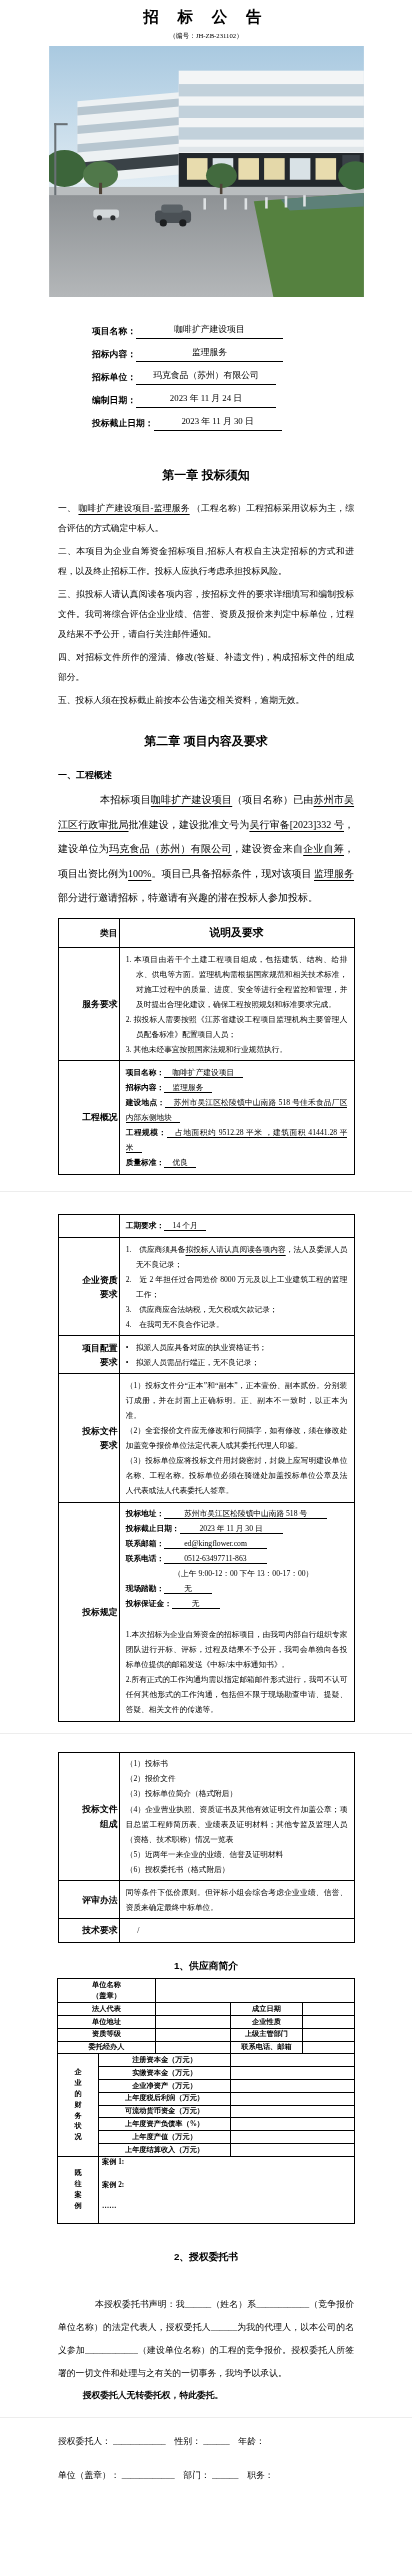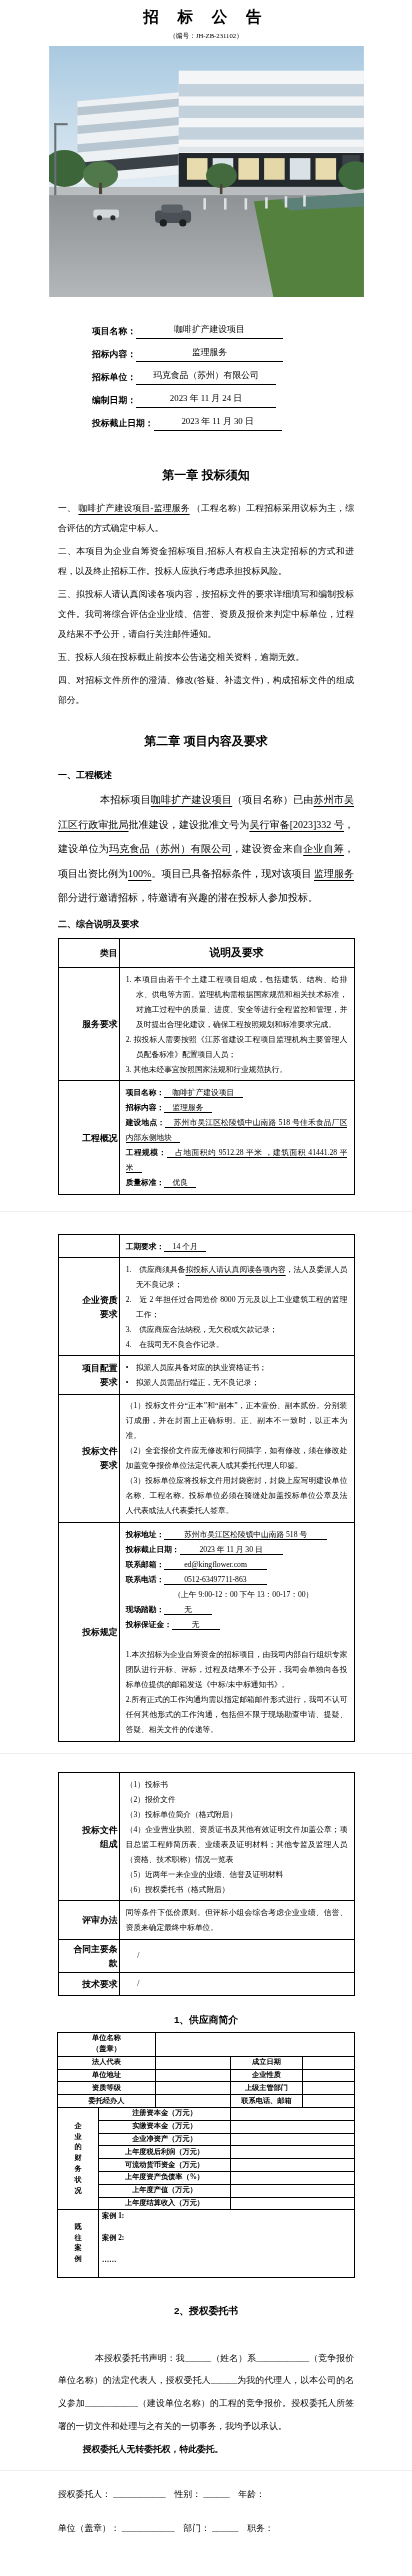--- a/index.html
+++ b/index.html
@@ -166,30 +166,29 @@
     <div class="cfield">
       <span class="cf-l">投标截止日期：</span><span class="cf-v w5">2023 年 11 月 30 日</span>
     </div>
   </div>
 
   <h2 class="ch-head" id="ch1-head">第一章 投标须知</h2>
   <div class="notice">
     <p><span>一、 </span><span class="u">咖啡扩产建设项目-监理服务</span><span> （工程名称）工程招标采用议标为主，综合评估的方式确定中标人。</span></p>
     <p>二、本项目为企业自筹资金招标项目,招标人有权自主决定招标的方式和进程，以及终止招标工作。投标人应执行考虑承担投标风险。</p>
     <p>三、拟投标人请认真阅读各项内容，按招标文件的要求详细填写和编制投标文件。我司将综合评估企业业绩、信誉、资质及报价来判定中标单位，过程及结果不予公开，请自行关注邮件通知。</p>
+    <p>四、对招标文件所作的澄清、修改(答疑、补遗文件)，构成招标文件的组成部分。</p>
     <p>五、投标人须在投标截止前按本公告递交相关资料，逾期无效。</p>
-    <p>四、对招标文件所作的澄清、修改(答疑、补遗文件)，构成招标文件的组成部分。</p>
   </div>
 
   <h2 class="ch-head" id="ch2-head">第二章 项目内容及要求</h2>
   <div class="sub-title">一、工程概述</div>
   <p class="overview">
     <span>本招标项目</span><span class="u">咖啡扩产建设项目</span><span>（项目名称）已由</span><span class="u">苏州市吴江区行政审批局</span><span>批准建设，建设批准文号为</span><span class="u">吴行审备[2023]332 号</span><span>，建设单位为</span><span class="u">玛克食品（苏州）有限公司</span><span>，建设资金来自</span><span class="u">企业自筹</span><span>，项目出资比例为</span><span class="u">100%</span><span>。项目已具备招标条件，现对该项目 </span><span class="u">监理服务</span><span>部分进行邀请招标，特邀请有兴趣的潜在投标人参加投标。</span>
   </p>
-  <div class="sub-title" id="summary-title">二、综合说明及要求</div>
 
   <table class="t">
     <colgroup>
         <col style="width:61px">
         <col>
       </colgroup>
     <tbody>
         <tr>
       <td class="cat hcat">类目</td>
       <td class="hdesc">说明及要求</td>
@@ -291,27 +290,20 @@
         <p>（3）投标单位简介（格式附后）</p>
         <p>（4）企业营业执照、资质证书及其他有效证明文件加盖公章；项目总监工程师简历表、业绩表及证明材料；其他专监及监理人员（资格、技术职称）情况一览表</p>
         <p>（5）近两年一来企业的业绩、信誉及证明材料</p>
         <p>（6）授权委托书（格式附后）</p>
       </td>
     </tr>
     <tr>
       <td class="cat">评审办法</td>
       <td class="desc">
         <p>同等条件下低价原则。但评标小组会综合考虑企业业绩、信誉、资质来确定最终中标单位。</p>
-      </td>
-    </tr>
-    <tr>
-      <td class="cat">合同主要条
-款</td>
-      <td class="desc">
-        <p class="slash">/</p>
       </td>
     </tr>
     <tr>
       <td class="cat">技术要求</td>
       <td class="desc">
         <p class="slash">/</p>
       </td>
     </tr>
   </tbody>
     </table>

